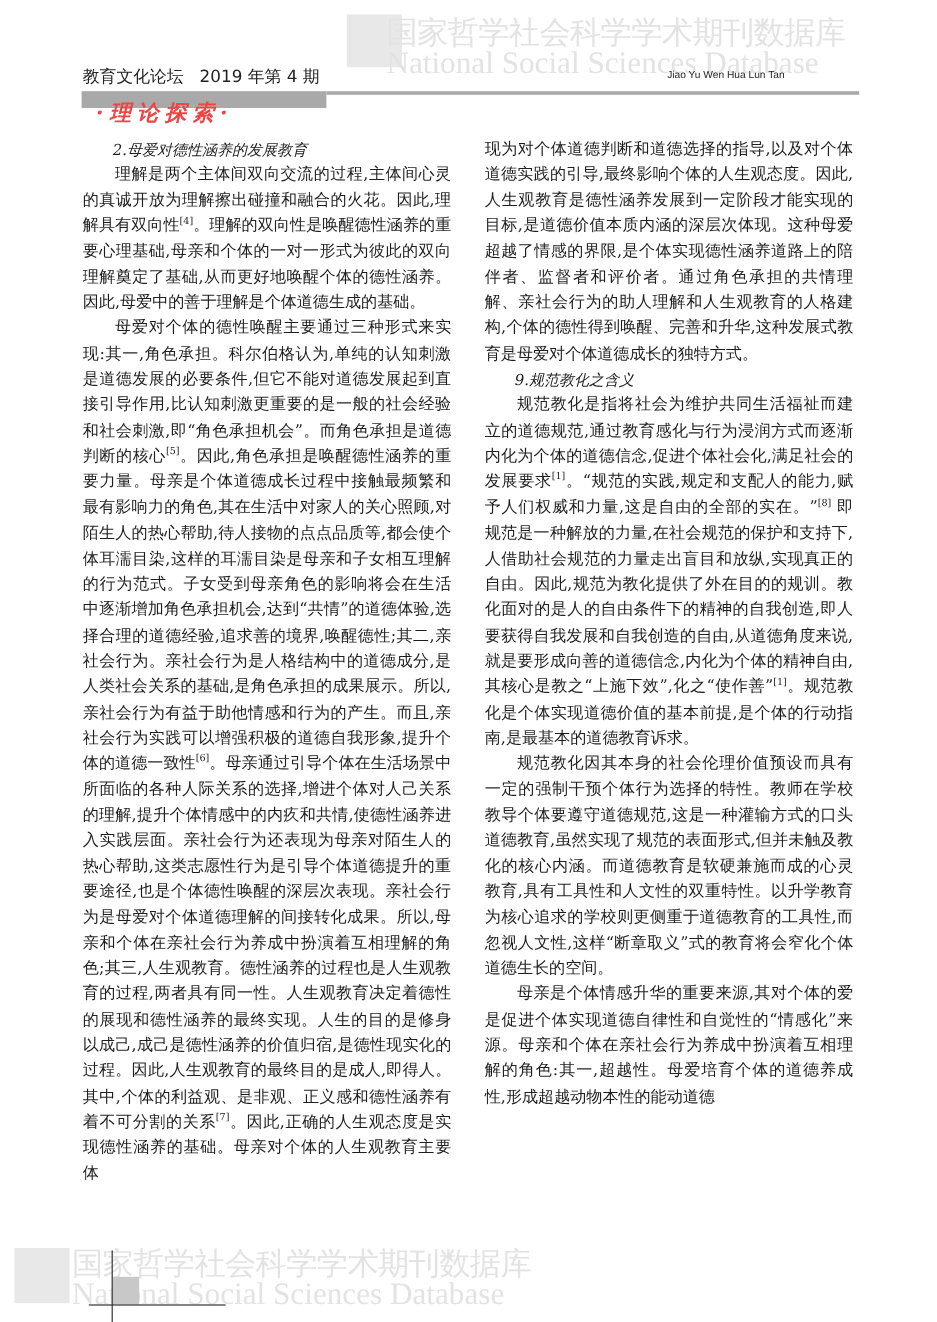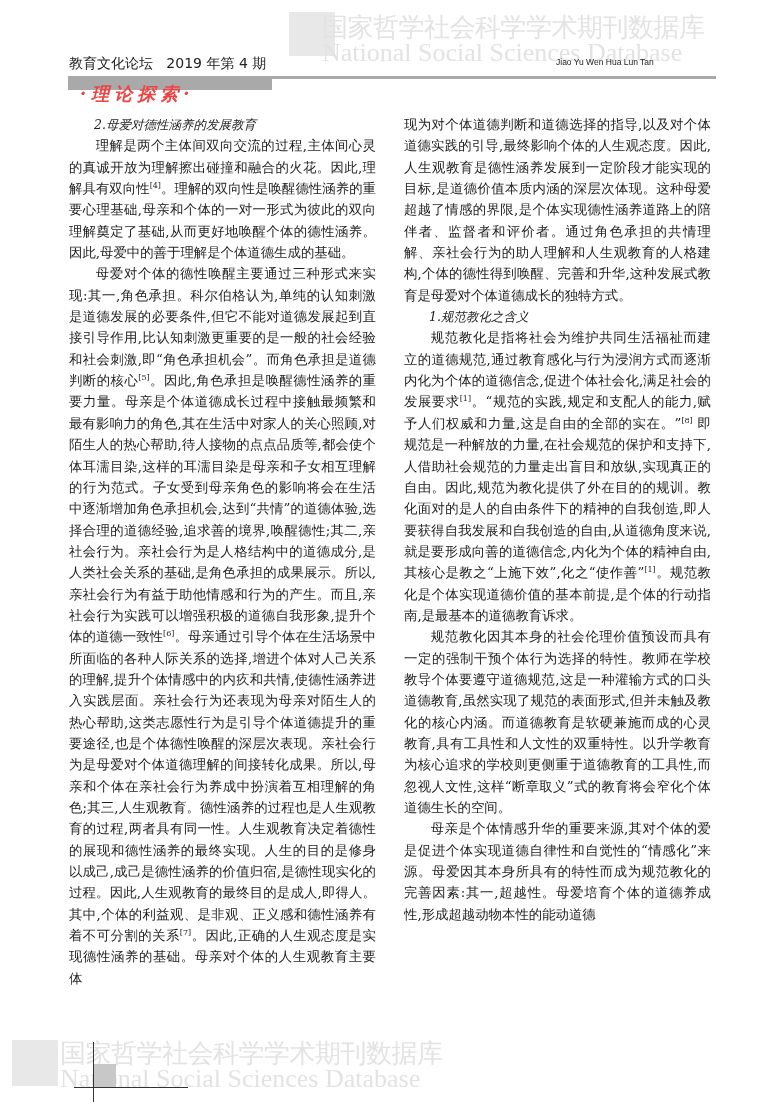--- a/index.html
+++ b/index.html
@@ -56,24 +56,24 @@
 <div class="section-tag">·理论探索·</div>
 
 <div class="col col-left">
   <div class="subhead">2.母爱对德性涵养的发展教育</div>
   <p><span>理解是两个主体间双向交流的过程,主体间心灵的真诚开放为理解擦出碰撞和融合的火花。因此,理解具有双向性</span><span class="sup">[4]</span><span>。理解的双向性是唤醒德性涵养的重要心理基础,母亲和个体的一对一形式为彼此的双向理解奠定了基础,从而更好地唤醒个体的德性涵养。因此,母爱中的善于理解是个体道德生成的基础。</span></p>
   <p><span>母爱对个体的德性唤醒主要通过三种形式来实现:其一,角色承担。科尔伯格认为,单纯的认知刺激是道德发展的必要条件,但它不能对道德发展起到直接引导作用,比认知刺激更重要的是一般的社会经验和社会刺激,即“角色承担机会”。而角色承担是道德判断的核心</span><span class="sup">[5]</span><span>。因此,角色承担是唤醒德性涵养的重要力量。母亲是个体道德成长过程中接触最频繁和最有影响力的角色,其在生活中对家人的关心照顾,对陌生人的热心帮助,待人接物的点点品质等,都会使个体耳濡目染,这样的耳濡目染是母亲和子女相互理解的行为范式。子女受到母亲角色的影响将会在生活中逐渐增加角色承担机会,达到“共情”的道德体验,选择合理的道德经验,追求善的境界,唤醒德性;其二,亲社会行为。亲社会行为是人格结构中的道德成分,是人类社会关系的基础,是角色承担的成果展示。所以,亲社会行为有益于助他情感和行为的产生。而且,亲社会行为实践可以增强积极的道德自我形象,提升个体的道德一致性</span><span class="sup">[6]</span><span>。母亲通过引导个体在生活场景中所面临的各种人际关系的选择,增进个体对人己关系的理解,提升个体情感中的内疚和共情,使德性涵养进入实践层面。亲社会行为还表现为母亲对陌生人的热心帮助,这类志愿性行为是引导个体道德提升的重要途径,也是个体德性唤醒的深层次表现。亲社会行为是母爱对个体道德理解的间接转化成果。所以,母亲和个体在亲社会行为养成中扮演着互相理解的角色;其三,人生观教育。德性涵养的过程也是人生观教育的过程,两者具有同一性。人生观教育决定着德性的展现和德性涵养的最终实现。人生的目的是修身以成己,成己是德性涵养的价值归宿,是德性现实化的过程。因此,人生观教育的最终目的是成人,即得人。其中,个体的利益观、是非观、正义感和德性涵养有着不可分割的关系</span><span class="sup">[7]</span><span>。因此,正确的人生观态度是实现德性涵养的基础。母亲对个体的人生观教育主要体</span></p>
 </div>
 
 <div class="col col-right">
   <p class="cont">现为对个体道德判断和道德选择的指导,以及对个体道德实践的引导,最终影响个体的人生观态度。因此,人生观教育是德性涵养发展到一定阶段才能实现的目标,是道德价值本质内涵的深层次体现。这种母爱超越了情感的界限,是个体实现德性涵养道路上的陪伴者、监督者和评价者。通过角色承担的共情理解、亲社会行为的助人理解和人生观教育的人格建构,个体的德性得到唤醒、完善和升华,这种发展式教育是母爱对个体道德成长的独特方式。</p>
-  <div class="subhead">1.规范教化之含义</div>
+  <div class="subhead">9.规范教化之含义</div>
   <p><span>规范教化是指将社会为维护共同生活福祉而建立的道德规范,通过教育感化与行为浸润方式而逐渐内化为个体的道德信念,促进个体社会化,满足社会的发展要求</span><span class="sup">[1]</span><span>。“规范的实践,规定和支配人的能力,赋予人们权威和力量,这是自由的全部的实在。”</span><span class="sup">[8]</span><span> 即规范是一种解放的力量,在社会规范的保护和支持下,人借助社会规范的力量走出盲目和放纵,实现真正的自由。因此,规范为教化提供了外在目的的规训。教化面对的是人的自由条件下的精神的自我创造,即人要获得自我发展和自我创造的自由,从道德角度来说,就是要形成向善的道德信念,内化为个体的精神自由,其核心是教之“上施下效”,化之“使作善”</span><span class="sup">[1]</span><span>。规范教化是个体实现道德价值的基本前提,是个体的行动指南,是最基本的道德教育诉求。</span></p>
   <p>规范教化因其本身的社会伦理价值预设而具有一定的强制干预个体行为选择的特性。教师在学校教导个体要遵守道德规范,这是一种灌输方式的口头道德教育,虽然实现了规范的表面形式,但并未触及教化的核心内涵。而道德教育是软硬兼施而成的心灵教育,具有工具性和人文性的双重特性。以升学教育为核心追求的学校则更侧重于道德教育的工具性,而忽视人文性,这样“断章取义”式的教育将会窄化个体道德生长的空间。</p>
-  <p>母亲是个体情感升华的重要来源,其对个体的爱是促进个体实现道德自律性和自觉性的“情感化”来源。母爱因其本身所具有的特性而成为规范教化的完善因素:其一,超越性。母爱培育个体的道德养成性,形成超越动物本性的能动道德</p>
+  <p>母亲是个体情感升华的重要来源,其对个体的爱是促进个体实现道德自律性和自觉性的“情感化”来源。母亲和个体在亲社会行为养成中扮演着互相理解的角色:其一,超越性。母爱培育个体的道德养成性,形成超越动物本性的能动道德</p>
 </div>
 
 <div class="wm-box wm-bot-logo"></div>
 <div class="wm wm-bot-cn">国家哲学社会科学学术期刊数据库</div>
 <div class="wm wm-bot-en">National Social Sciences Database</div>
 
 <div class="pg-box"></div>
 <div class="pg-vline"></div>
 <div class="pg-hline"></div>
 <div class="pg-num">80</div>

